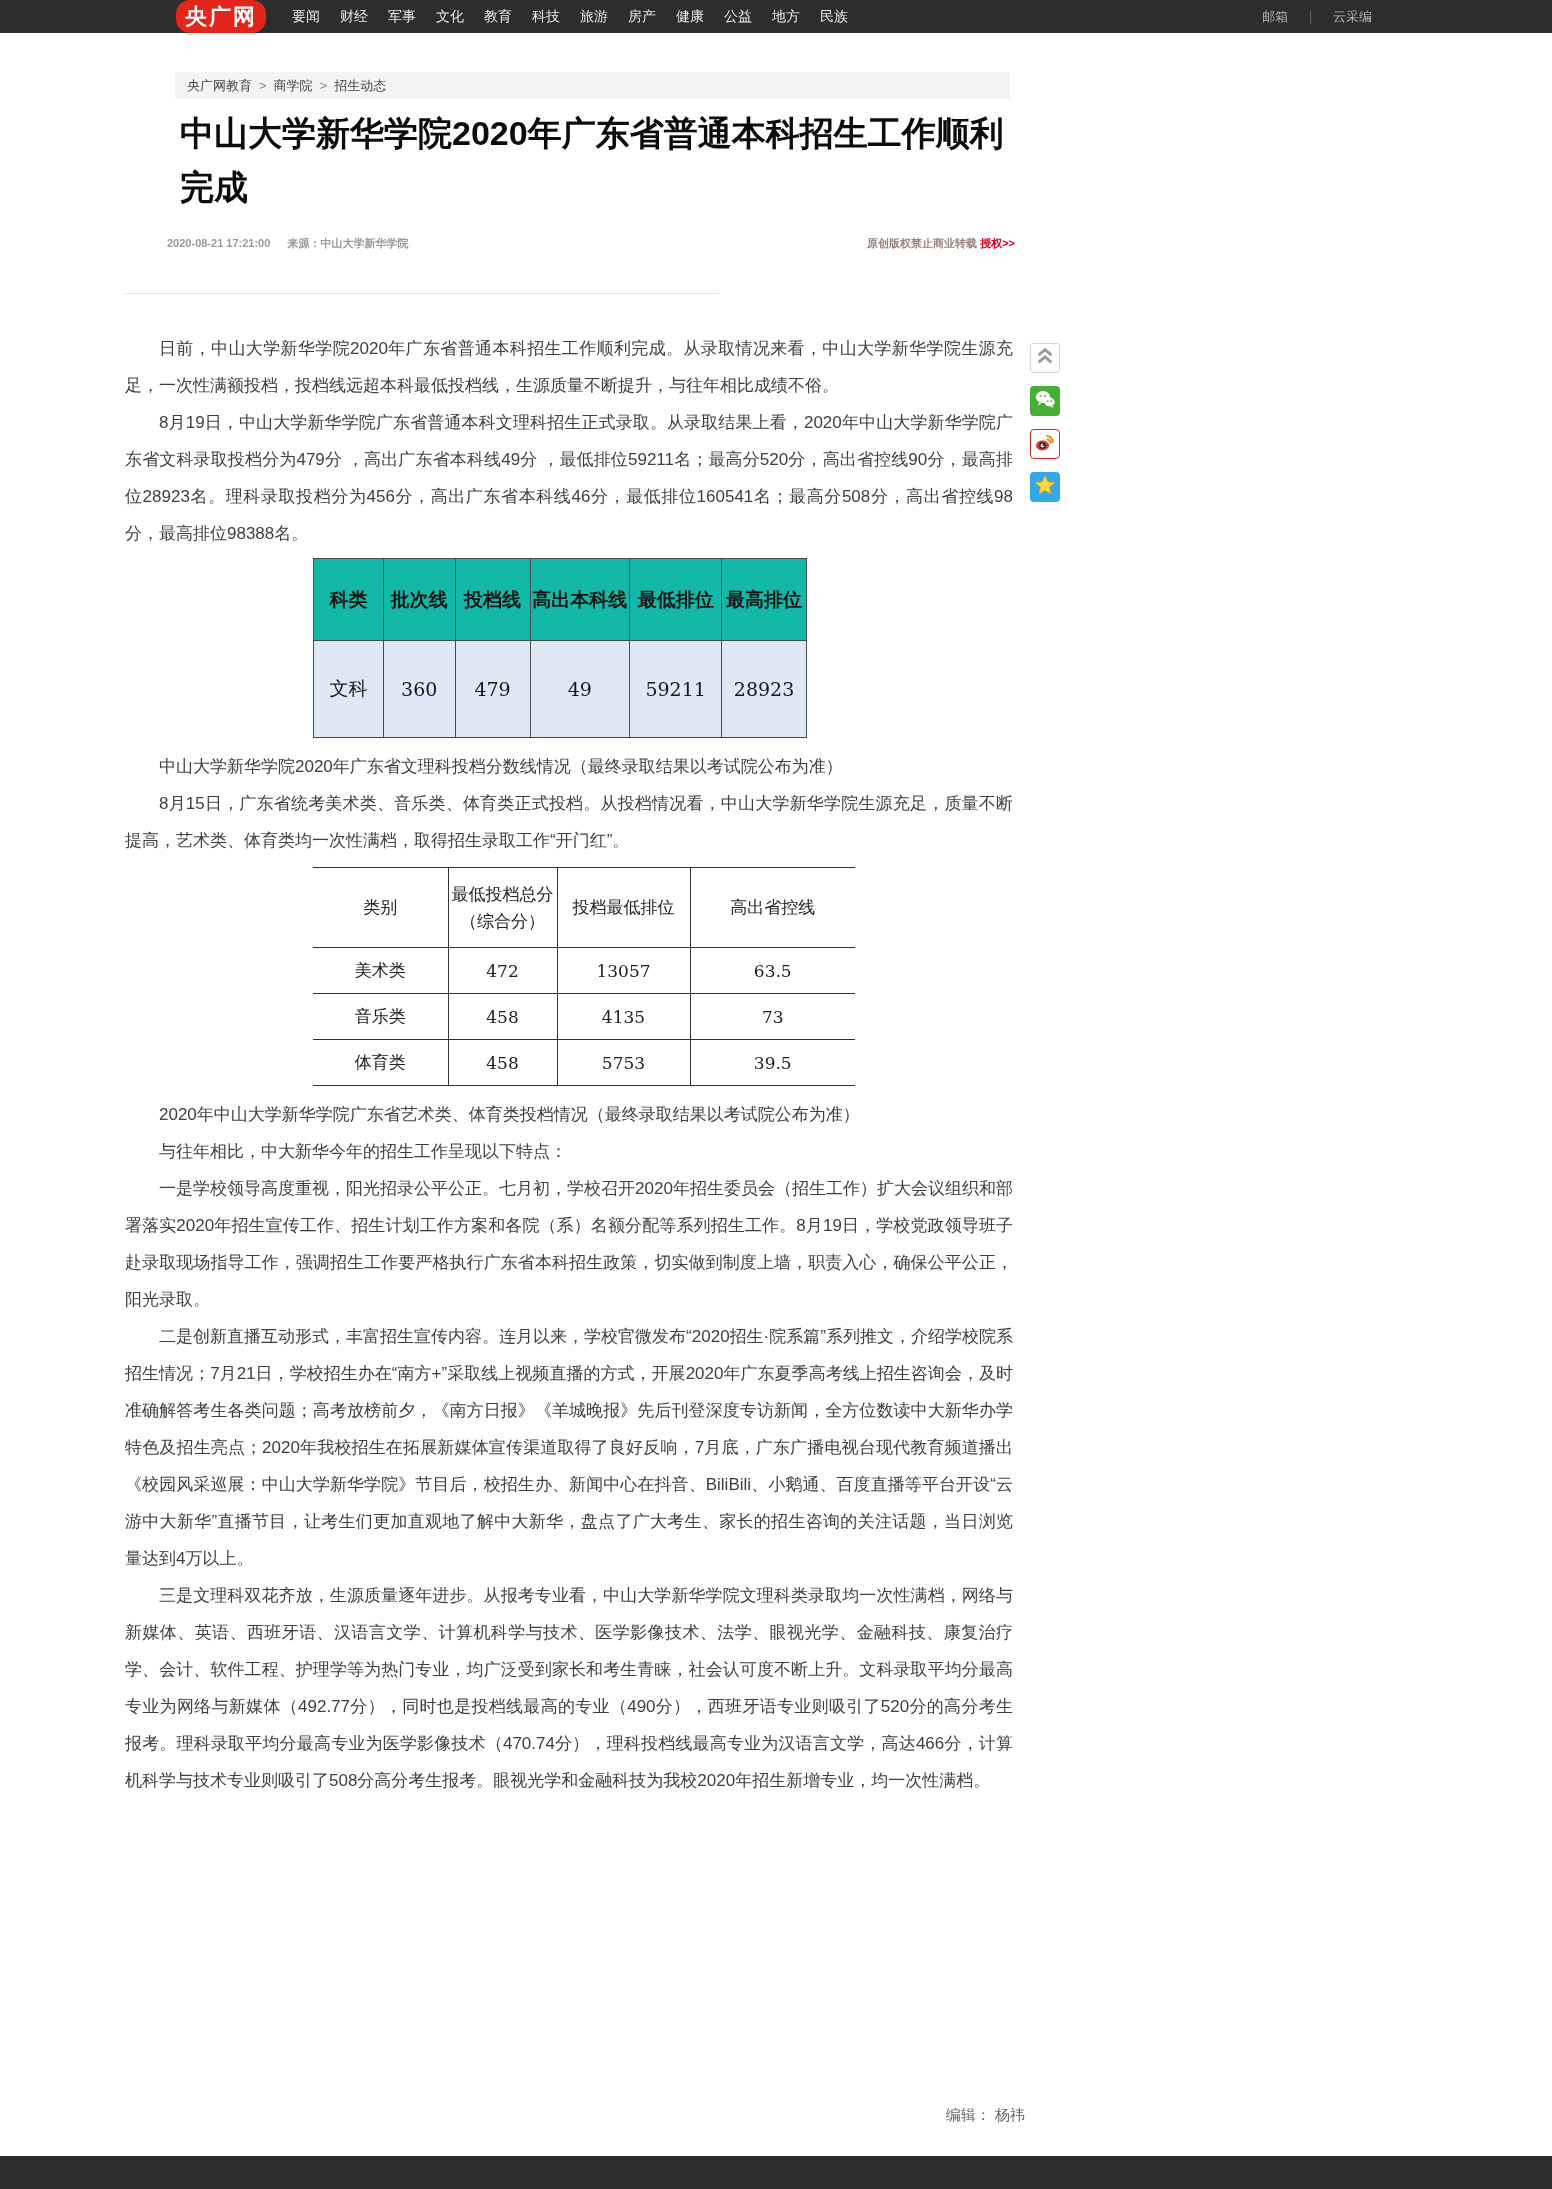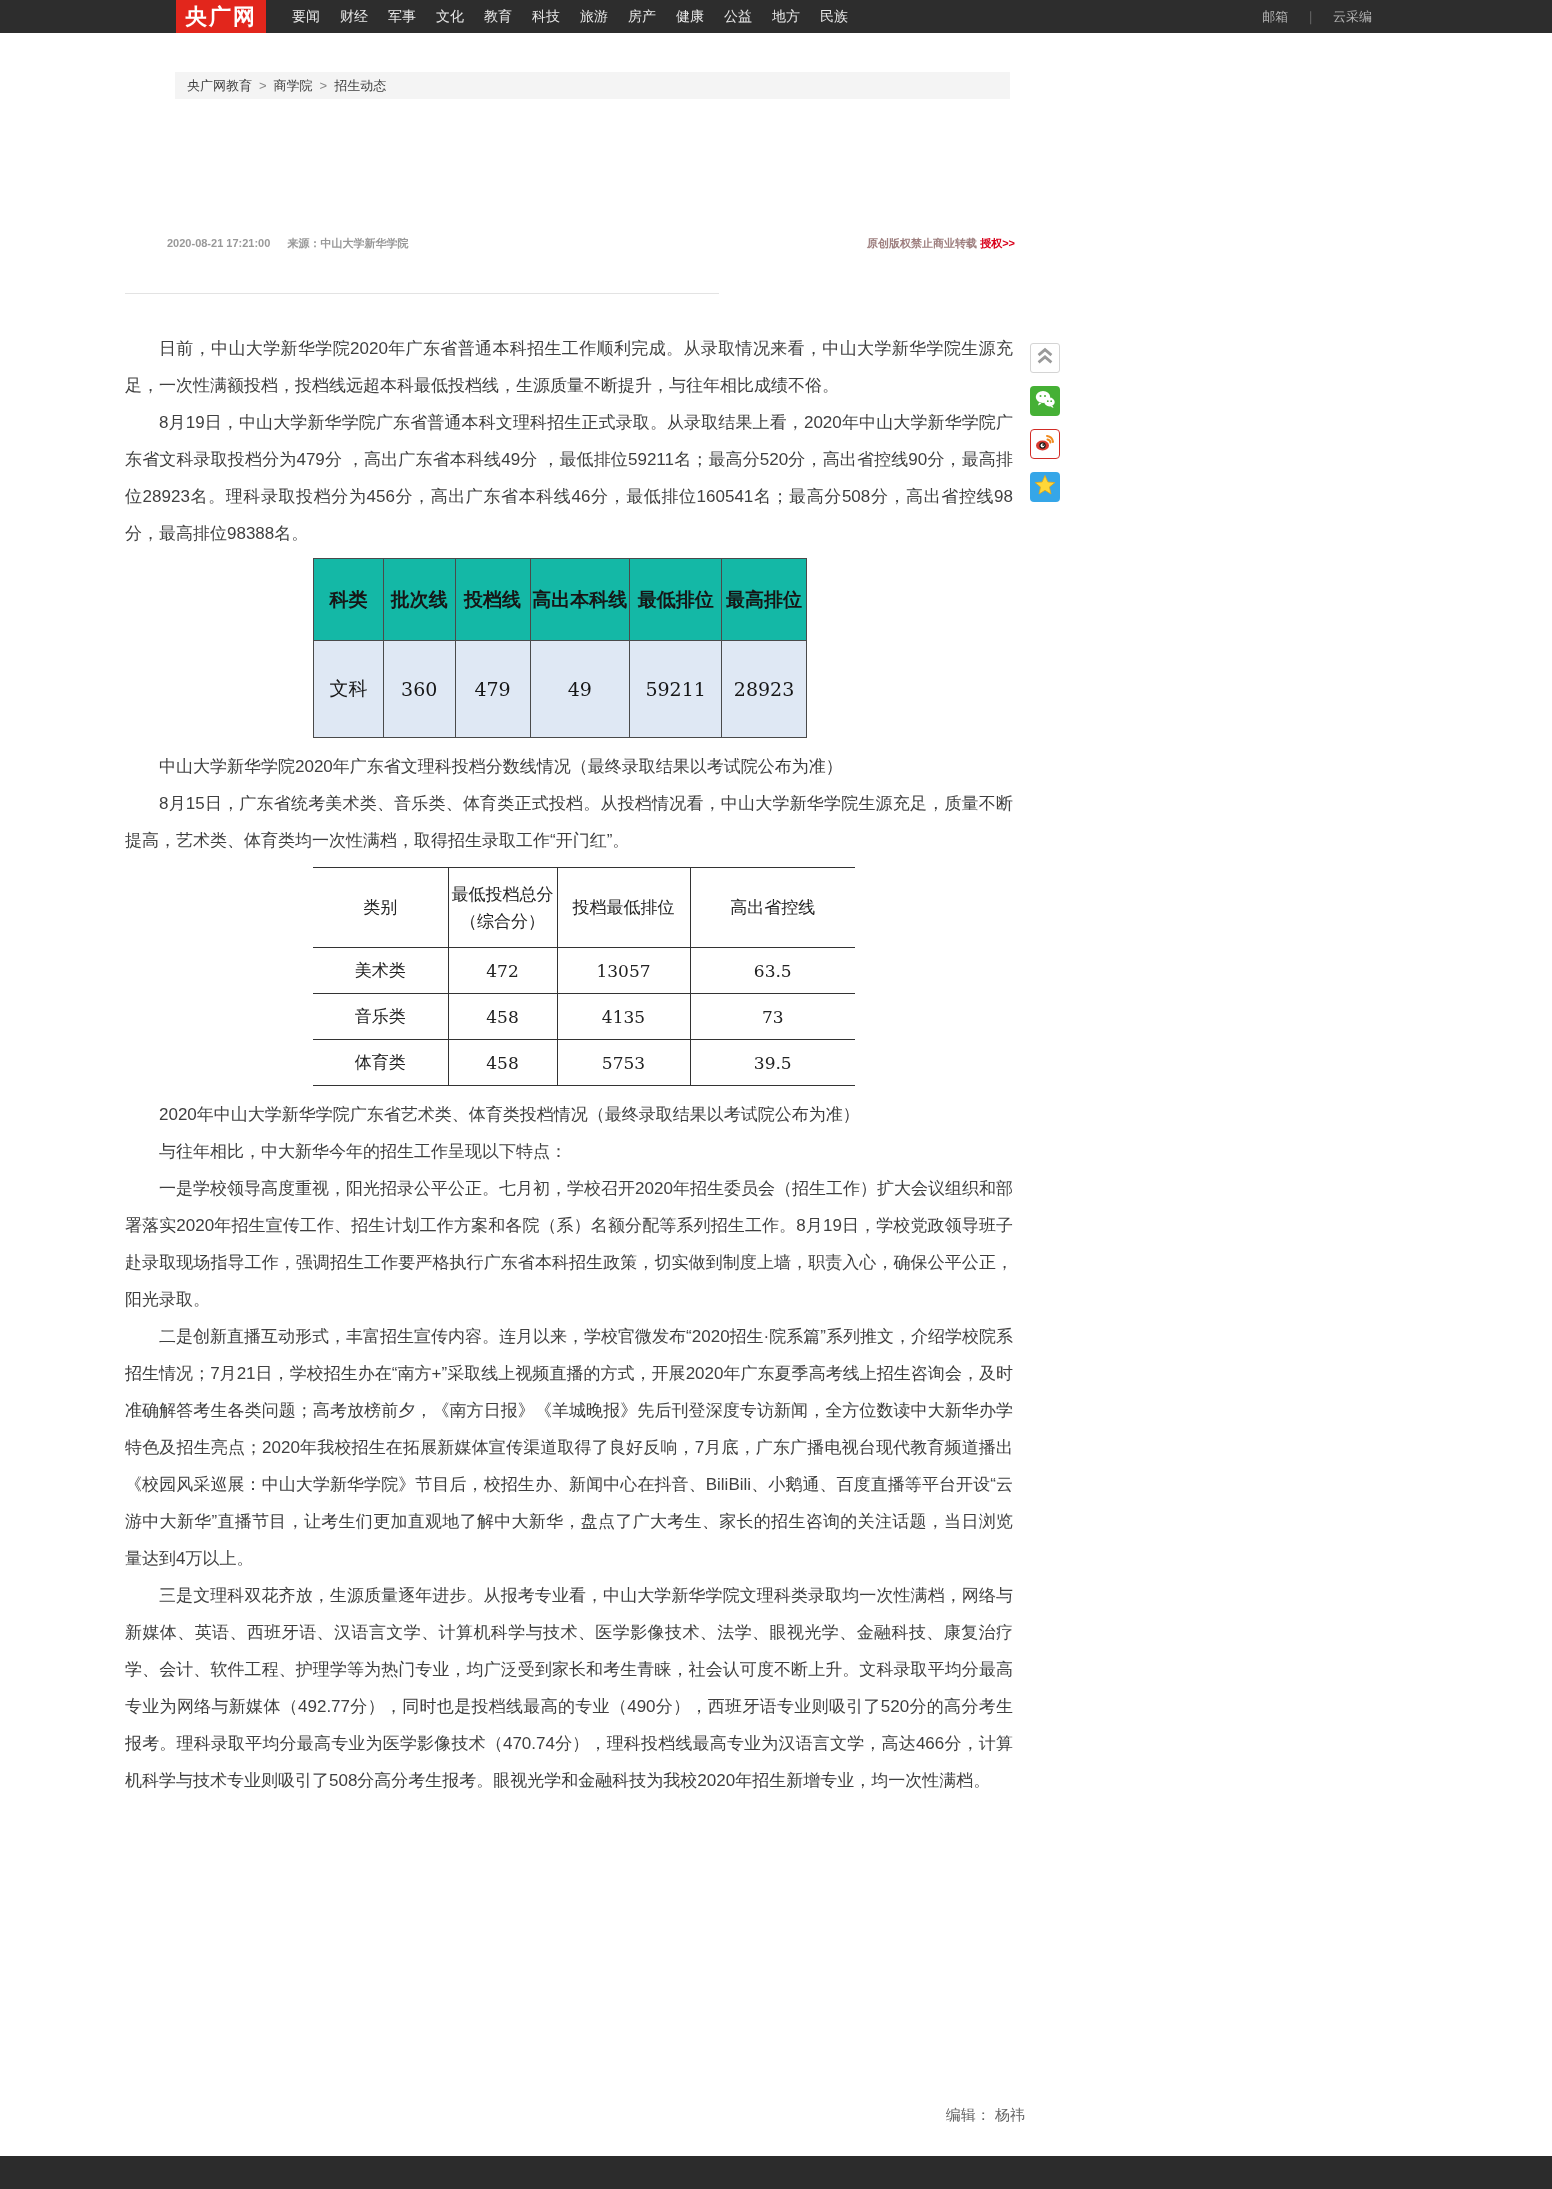--- a/index.html
+++ b/index.html
@@ -4,21 +4,21 @@
 <style>
   * { box-sizing: border-box; }
   html,body { margin:0; padding:0; background:#ffffff; }
   body { font-family:"Liberation Sans","DejaVu Sans",sans-serif; }
   .page { position:relative; width:1552px; height:2189px; background:#fff; overflow:hidden; }
 
   
   .topnav { position:absolute; top:0; left:0; width:100%; height:33px; background:#2d2d2d; }
   .topnav-inner { position:relative; height:33px; display:flex; align-items:center; }
   .logo { margin-left:176px; height:33px; line-height:33px; padding:0 9px; background:#e2261c;
-          color:#fff; font-weight:bold; font-size:22px; letter-spacing:2px; cursor:pointer; }
+          color:#fff; font-weight:bold; font-size:22px; letter-spacing:2px; cursor:pointer;border-radius:14px; }
   .nav-items { display:flex; margin-left:16px; }
   .nav-item { color:#e8e8e8; font-size:14px; padding:0 10px; line-height:33px; cursor:pointer; }
   .nav-right { position:absolute; right:172px; top:0; height:43px; line-height:33px;
                color:#b5b5b5; font-size:13px; display:flex; }
   .nav-right span { padding:0 8px; cursor:pointer; }
   .nav-right .sep { color:#777; cursor:default; }
 
   
   .breadcrumb { position:absolute; left:175px; top:72px; width:835px; height:27px;
                 background:#f4f4f4; line-height:27px; font-size:13px; color:#404040;
@@ -99,20 +99,21 @@
         <span class="sep">｜</span>
         <span>云采编</span>
       </div>
     </div>
   </div>
 
   <div class="breadcrumb">
     <a>央广网教育</a><span class="crumb-sep">&gt;</span><a>商学院</a><span class="crumb-sep">&gt;</span><a>招生动态</a>
   </div>
 
+  <h1 class="title">中山大学新华学院2020年广东省普通本科招生工作顺利完成</h1>
   <div class="meta">
     <span>2020-08-21 17:21:00</span>
     <span class="src">来源：中山大学新华学院</span>
     <span class="meta-right">
       <span>原创版权禁止商业转载</span>
       <a class="auth-link">授权&gt;&gt;</a>
     </span>
   </div>
   <div class="divider"></div>
 

